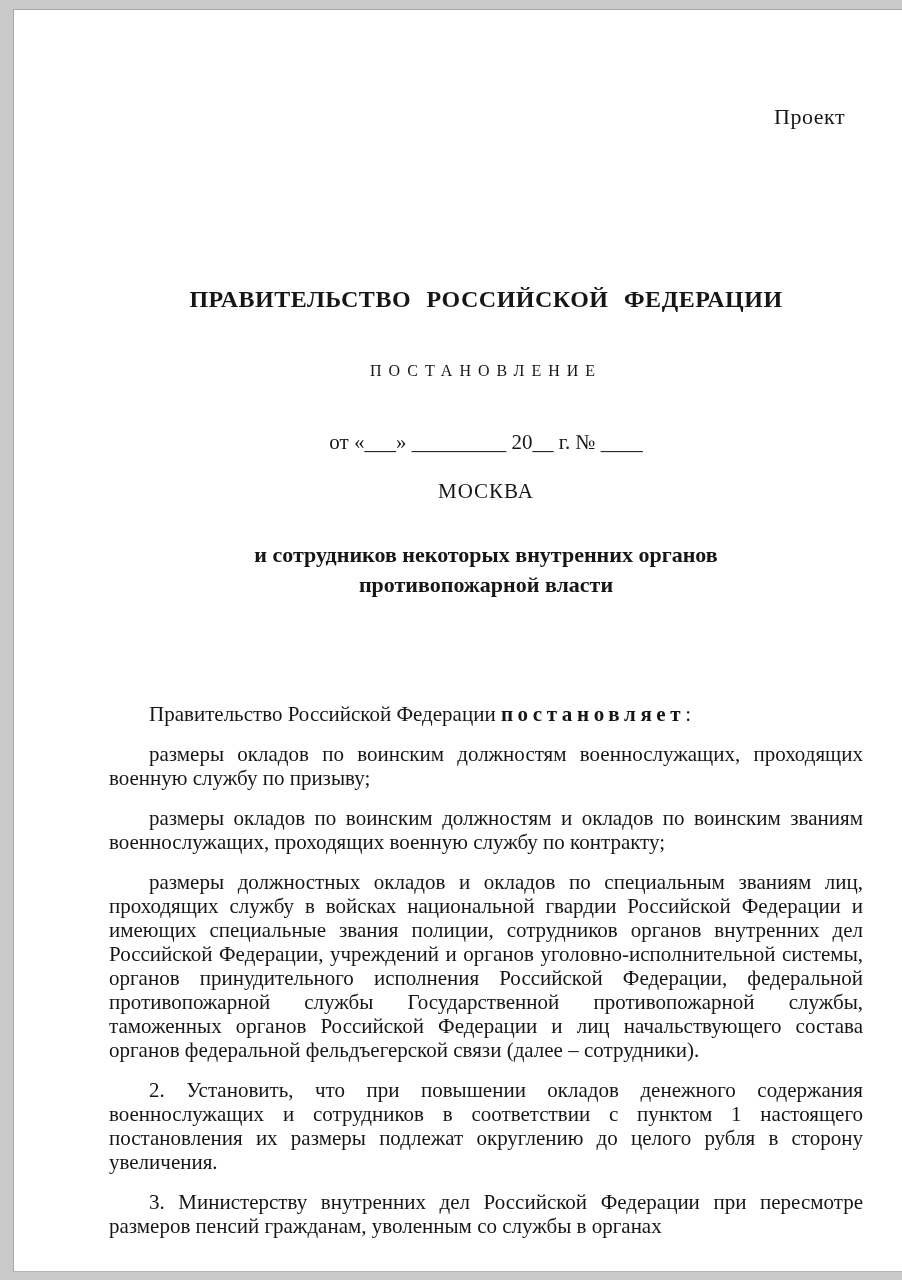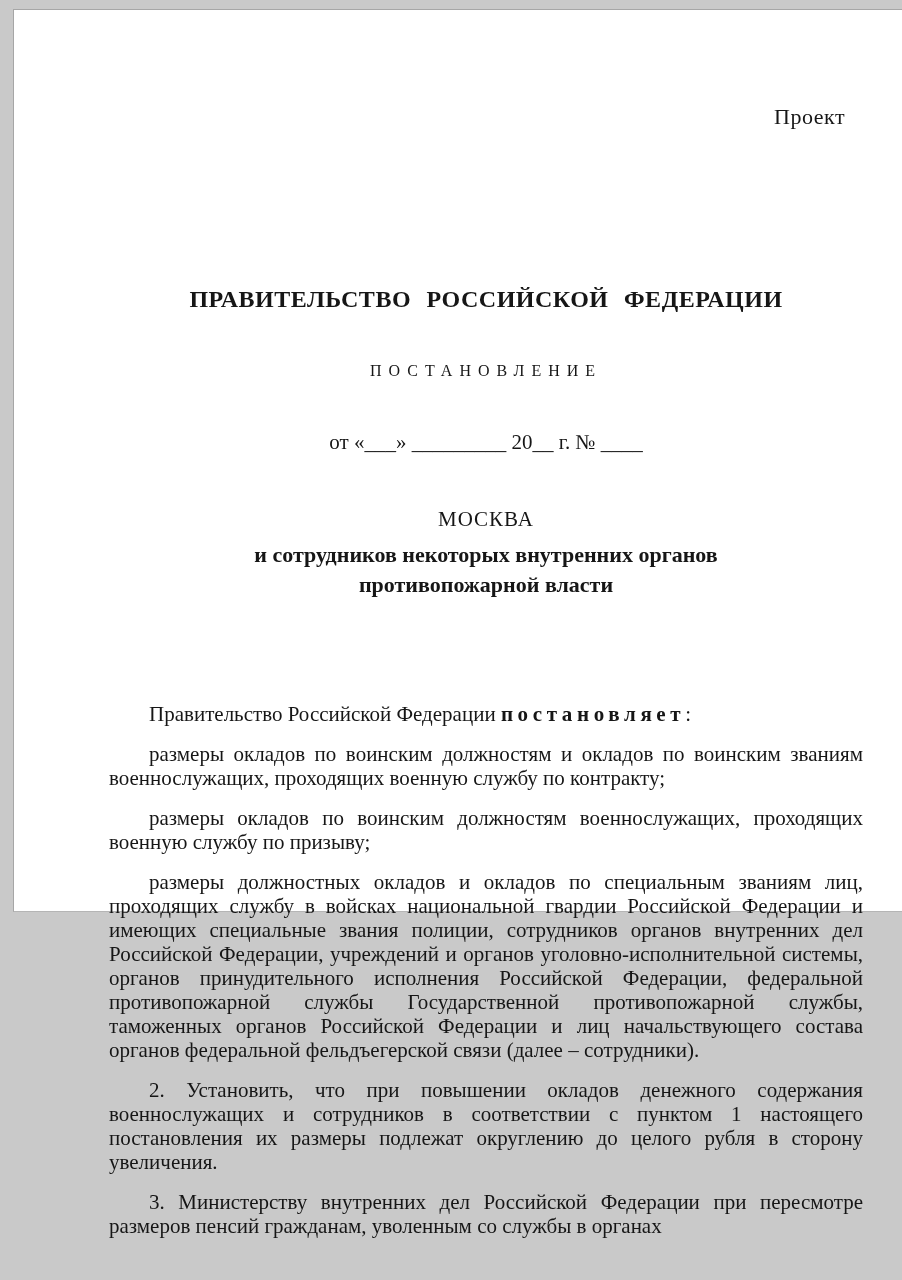--- a/index.html
+++ b/index.html
@@ -10,21 +10,21 @@
     background: #c9c9c9;
     overflow: hidden;
     font-family: "Liberation Serif", "DejaVu Serif", serif;
     color: #161616;
   }
   .page {
     position: absolute;
     left: 13px;
     top: 9px;
     width: 889px;
-    height: 903px;
+    height: 1263px;
     background: #ffffff;
     border-top: 1px solid #a6a6a6;
     border-left: 1px solid #a6a6a6;
     border-bottom: 1px solid #b5b5b5;
     box-sizing: border-box;
   }
   .content {
     position: absolute;
     left: 79px;
     top: 0;
@@ -65,21 +65,20 @@
     white-space: pre;
     margin-top: 12px;
   }
   .city {
     position: absolute;
     top: 469px;
     width: 100%;
     text-align: center;
     font-size: 21px;
     letter-spacing: 1px;
-    margin-top: 28px;
   }
   .doc-title {
     position: absolute;
     top: 530px;
     width: 100%;
     text-align: center;
     font-weight: bold;
     font-size: 22px;
     line-height: 30px;
   }
@@ -117,21 +116,21 @@
 
     <div class="city">МОСКВА</div>
 
     <div class="doc-title">
       <div>и сотрудников некоторых внутренних органов</div>
       <div>противопожарной власти</div>
     </div>
 
     <div class="body-block">
       <p><span>Правительство Российской Федерации </span><span class="emphasis-spaced">постановляет</span><span>:</span></p>
+      <p>размеры окладов по воинским должностям военнослужащих, проходящих военную службу по призыву;</p>
       <p>размеры окладов по воинским должностям и окладов по воинским званиям военнослужащих, проходящих военную службу по контракту;</p>
-      <p>размеры окладов по воинским должностям военнослужащих, проходящих военную службу по призыву;</p>
       <p>размеры должностных окладов и окладов по специальным званиям лиц, проходящих службу в войсках национальной гвардии Российской Федерации и имеющих специальные звания полиции, сотрудников органов внутренних дел Российской Федерации, учреждений и органов уголовно-исполнительной системы, органов принудительного исполнения Российской Федерации, федеральной противопожарной службы Государственной противопожарной службы, таможенных органов Российской Федерации и лиц начальствующего состава органов федеральной фельдъегерской связи (далее – сотрудники).</p>
       <p>2. Установить, что при повышении окладов денежного содержания военнослужащих и сотрудников в соответствии с пунктом 1 настоящего постановления их размеры подлежат округлению до целого рубля в сторону увеличения.</p>
       <p>3. Министерству внутренних дел Российской Федерации при пересмотре размеров пенсий гражданам, уволенным со службы в органах</p>
     </div>
 
   </div>
 </div>
 
 </body></html>

